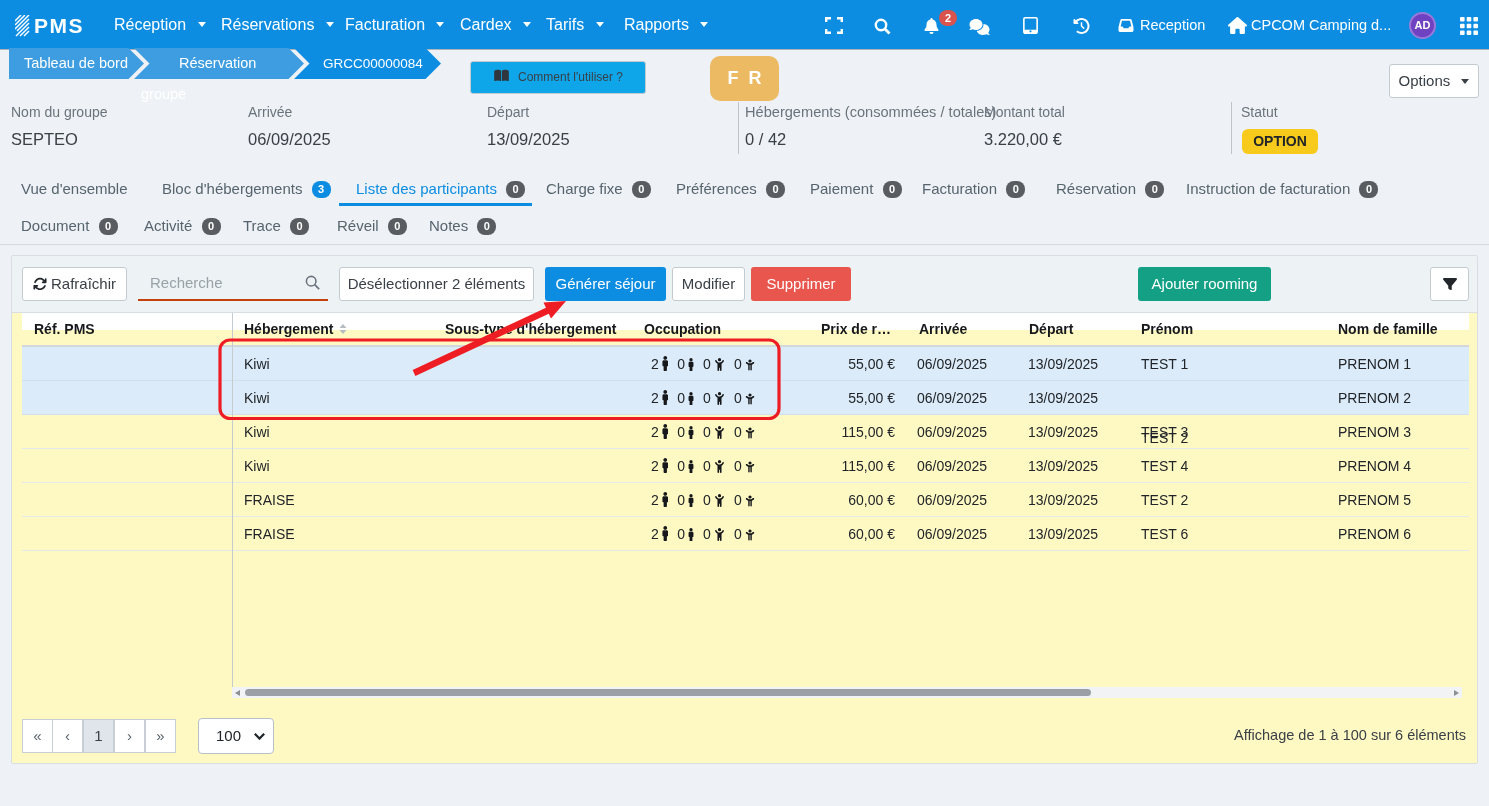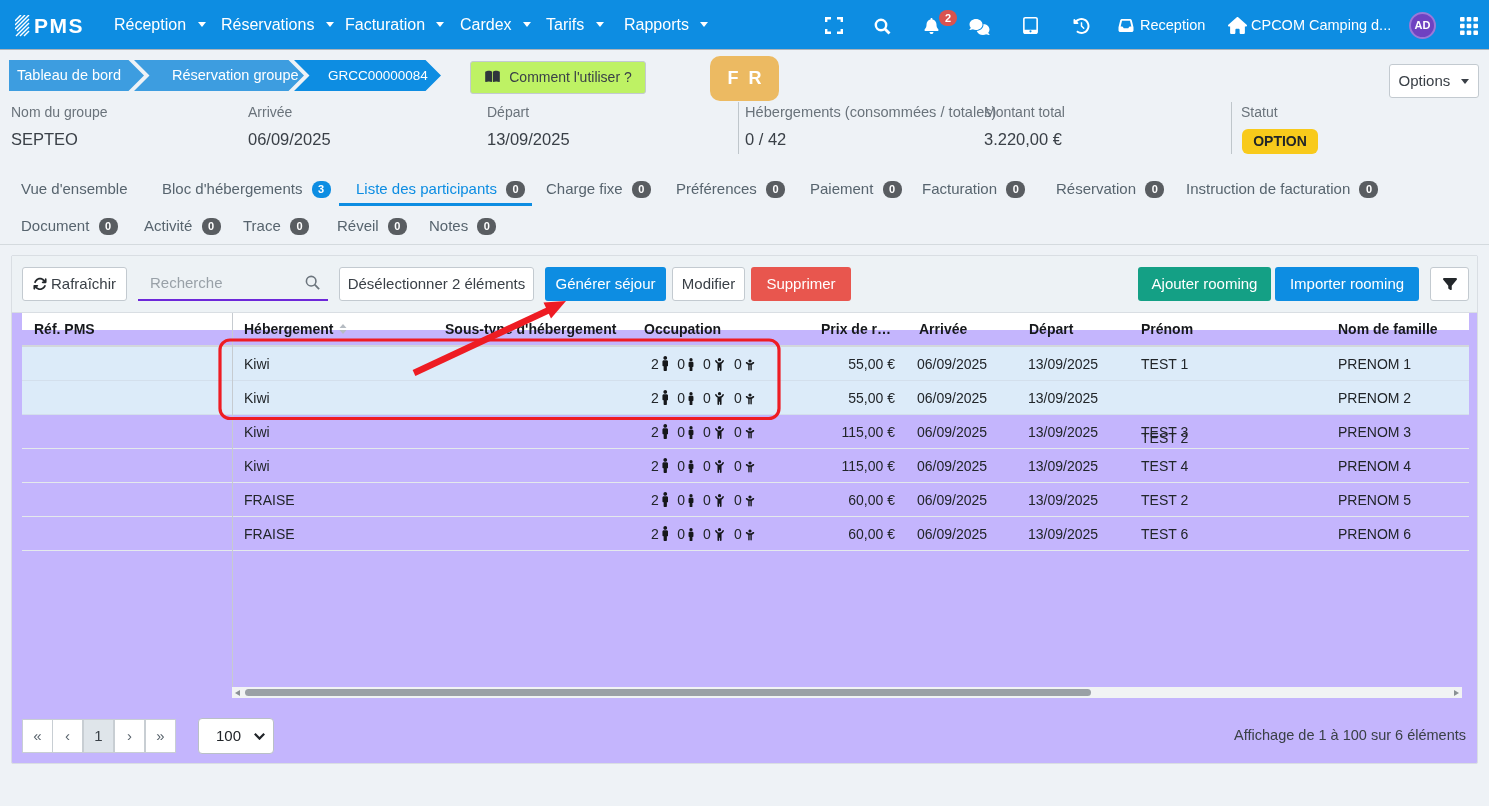--- a/index.html
+++ b/index.html
@@ -17,28 +17,28 @@
   #navbar {
     position:absolute; top:0; left:0; width:1489px; height:50px;
     background:#0d8de2; border-bottom:1px solid #acb3b9;
   }
   .nav-item { position:absolute; top:0; height:50px; line-height:50px; color:#fff; font-size:16px; white-space:nowrap; }
   .caret-dn { display:inline-block; width:0; height:0; border-left:4.5px solid transparent; border-right:4.5px solid transparent; border-top:5px solid #fff; vertical-align:middle; margin-left:7px; margin-top:-2px;}
   #logo { position:absolute; left:15px; top:15px; width:90px; height:22px; color:#fff; }
   #logo svg { display:block; }
 
   
-  .crumb { position:absolute; top:60px; height:31px; line-height:31px; color:#fff; font-size:14.5px; }
+  .crumb { position:absolute; top:48px; height:31px; line-height:31px; color:#fff; font-size:14.5px;padding-left:7px; }
   .crumb .txt { position:relative; z-index:2; }
   .crumb svg { position:absolute; left:0; top:0; z-index:1; }
 
   #btn-comment {
     position:absolute; left:470px; top:61px; width:176px; height:33px;
-    background:#bef264; border:1px solid #c3cad0; border-radius:3px;
-    font-size:14px; color:#3a4047; text-align:center; line-height:31px;
+    background:#0ea5e9; border:1px solid #c3cad0; border-radius:3px;
+    font-size:12px; color:#3a4047; text-align:center; line-height:31px;
   }
   #fr-badge {
     position:absolute; left:710px; top:56px; width:69px; height:45px;
     background:#ecba62; border-radius:10px; color:#fff; font-weight:bold;
     font-size:18px; text-align:center; line-height:45px; letter-spacing:2.5px; text-indent:2.5px;
   }
   #btn-options {
     position:absolute; left:1389px; top:64px; width:90px; height:34px;
     background:#fff; border:1px solid #c3cad0; border-radius:3px;
     font-size:15px; color:#3a4047; text-align:center; line-height:32px;
@@ -50,30 +50,30 @@
   
   .tab { position:absolute; font-size:15px; color:#57646e; white-space:nowrap; }
   .tab .badge, .badge0 { display:inline-block; min-width:19px; height:16.5px; border-radius:8px; background:#595d61; color:#fff; font-size:11px; font-weight:bold; text-align:center; line-height:16.5px; vertical-align:1px; margin-left:5px; padding:0 2px;}
   .badge-blue { background:#0d8de2 !important; }
   #tab-active-line { position:absolute; left:339px; top:203px; width:193px; height:2.5px; background:#0d8de2; }
   #tabs-border { position:absolute; left:0; top:244px; width:1489px; height:1px; background:#d4dade; }
 
   
   #panel {
     position:absolute; left:11px; top:255px; width:1467px; height:509px;
-    background:#c4b5fd; border:1px solid #d9dee3; border-radius:2px;
+    background:#fef9c3; border:1px solid #d9dee3; border-radius:2px;
   }
   #toolbar { position:absolute; left:0; top:0; width:1465px; height:57px; background:#edf2f5; }
   .btn { position:absolute; top:11px; height:34px; border-radius:3px; font-size:15px; text-align:center; border:1px solid transparent; line-height:32px; white-space:nowrap;}
   .btn-white { background:#fff; border-color:#c3cad0; color:#3a4047; }
   .btn-blue  { background:#0d8de2; color:#fff; }
   .btn-red   { background:#e8564e; color:#fff; }
   .btn-green { background:#14a085; color:#fff; }
 
-  #search-wrap { position:absolute; left:126px; top:11px; width:190px; height:34px; border-bottom:2px solid #6d28d9; }
+  #search-wrap { position:absolute; left:126px; top:11px; width:190px; height:34px; border-bottom:2px solid #c2410c; }
   #search-wrap .ph { position:absolute; left:12px; top:7px; font-size:15px; color:#99a1a8; }
 
   
   #tbl-topline { position:absolute; left:0; top:56px; width:1465px; height:1px; background:#d9dee3; }
   #thead-row { position:absolute; left:10px; top:57px; width:1447px; height:17px; background:#fff; }
   .th { position:absolute; top:8px; font-size:14px; font-weight:bold; color:#16181b; white-space:nowrap; }
   #thead-border { position:absolute; left:10px; top:89px; width:1447px; height:2px; background:#d2d7db; }
   .row { position:absolute; left:10px; width:1447px; height:34px; border-bottom:1px solid #e4e9ec; }
   .row.sel { background:#dcebf9; border-bottom-color:#d3dfec; }
   .td { position:absolute; top:9px; font-size:14px; color:#212529; white-space:nowrap; }
@@ -173,21 +173,21 @@
 <div class="crumb" style="left:134px; width:170px;">
   <svg width="170" height="31">
       <path d="M0 0 H154.5 L170 15.5 L154.5 31 H0 L15.5 15.5 Z" fill="#3d9de0"></path>
     </svg>
   <span class="txt" style="margin-left:38px;">Réservation groupe</span>
 </div>
 <div class="crumb" style="left:294px; width:147px;">
   <svg width="147" height="31">
       <path d="M0 0 H131.5 L147 15.5 L131.5 31 H0 L15.5 15.5 Z" fill="#0d8de2"></path>
     </svg>
-  <span class="txt" style="margin-left:34px; font-size:13.5px;">GRCC00000084</span>
+  <span class="txt" style="margin-left:22px; font-size:13.5px;">GRCC00000084</span>
 </div>
 
 <div id="btn-comment"><svg style="vertical-align:-1px; margin-right:8px;" width="17" height="13" viewBox="0 0 576 512" fill="#30363c">
       <path d="M249.6 471.5c10.8 3.8 22.4-4.1 22.4-15.5V78.6c0-4.2-1.6-8.4-5-11C247.4 52 202.4 32 144 32C93.5 32 46.3 45.3 18.1 56.1C6.8 60.5 0 71.7 0 83.8V454.1c0 11.9 12.8 20.2 24.1 16.5C55.6 460.1 105.5 448 144 448c33.9 0 79 14 105.6 23.5zm76.8 0C353 462 398.1 448 432 448c38.5 0 88.4 12.1 119.9 22.6c11.3 3.8 24.1-4.6 24.1-16.5V83.8c0-12.1-6.8-23.3-18.1-27.6C529.7 45.3 482.5 32 432 32c-58.4 0-103.4 20-123 35.6c-3.3 2.6-5 6.8-5 11V456c0 11.4 11.7 19.3 22.4 15.5z"></path>
     </svg>Comment l'utiliser ?</div>
 <div id="fr-badge">F R</div>
 <div id="btn-options">Options <span class="caret-dn" style="border-top-color:#3a4047;"></span></div>
 
 <div class="info-label" style="left:11px;">Nom du groupe</div>
 <div class="info-label" style="left:248px;">Arrivée</div>
@@ -231,21 +231,20 @@
         <svg style="position:absolute; right:8px; top:8px;" width="15" height="15" viewBox="0 0 17 17">
           <circle cx="7" cy="7" r="5.4" fill="none" stroke="#6c757d" stroke-width="1.8"></circle>
           <line x1="11" y1="11" x2="16" y2="16" stroke="#6c757d" stroke-width="2"></line>
         </svg>
       </div>
     <div class="btn btn-white" style="left:327px; width:195px;">Désélectionner 2 éléments</div>
     <div class="btn btn-blue" style="left:533px; width:121px;">Générer séjour</div>
     <div class="btn btn-white" style="left:660px; width:73px;">Modifier</div>
     <div class="btn btn-red" style="left:739px; width:100px;">Supprimer</div>
     <div class="btn btn-green" style="left:1126px; width:133px;">Ajouter rooming</div>
-    <div class="btn btn-blue" style="left:1263px; width:144px;">Importer rooming</div>
     <div class="btn btn-white" style="left:1418px; width:39px;"><svg style="vertical-align:-2px;" width="14" height="14" viewBox="0 0 512 512" fill="#23272b">
           <path d="M3.9 54.9C10.5 40.9 24.5 32 40 32H472c15.5 0 29.5 8.9 36.1 22.9s4.6 30.5-5.2 42.5L320 320.9V448c0 12.1-6.8 23.2-17.7 28.6s-23.8 4.3-33.5-3l-64-48c-8.1-6-12.8-15.5-12.8-25.6V320.9L9 97.3C-.7 85.4-2.8 68.8 3.9 54.9z"></path>
         </svg></div>
   </div>
   <div id="tbl-topline"></div>
   <div id="thead-row">
     <div class="th" style="left:12px;">Réf. PMS</div>
     <div class="th" style="left:222px;">Hébergement <svg style="vertical-align:0px; margin-left:2px;" width="8" height="10" viewBox="0 0 8 10">
           <path d="M4 0 L7.5 4 H0.5 Z" fill="#b6bcc2"></path>
           <path d="M4 10 L7.5 6 H0.5 Z" fill="#b6bcc2"></path>

